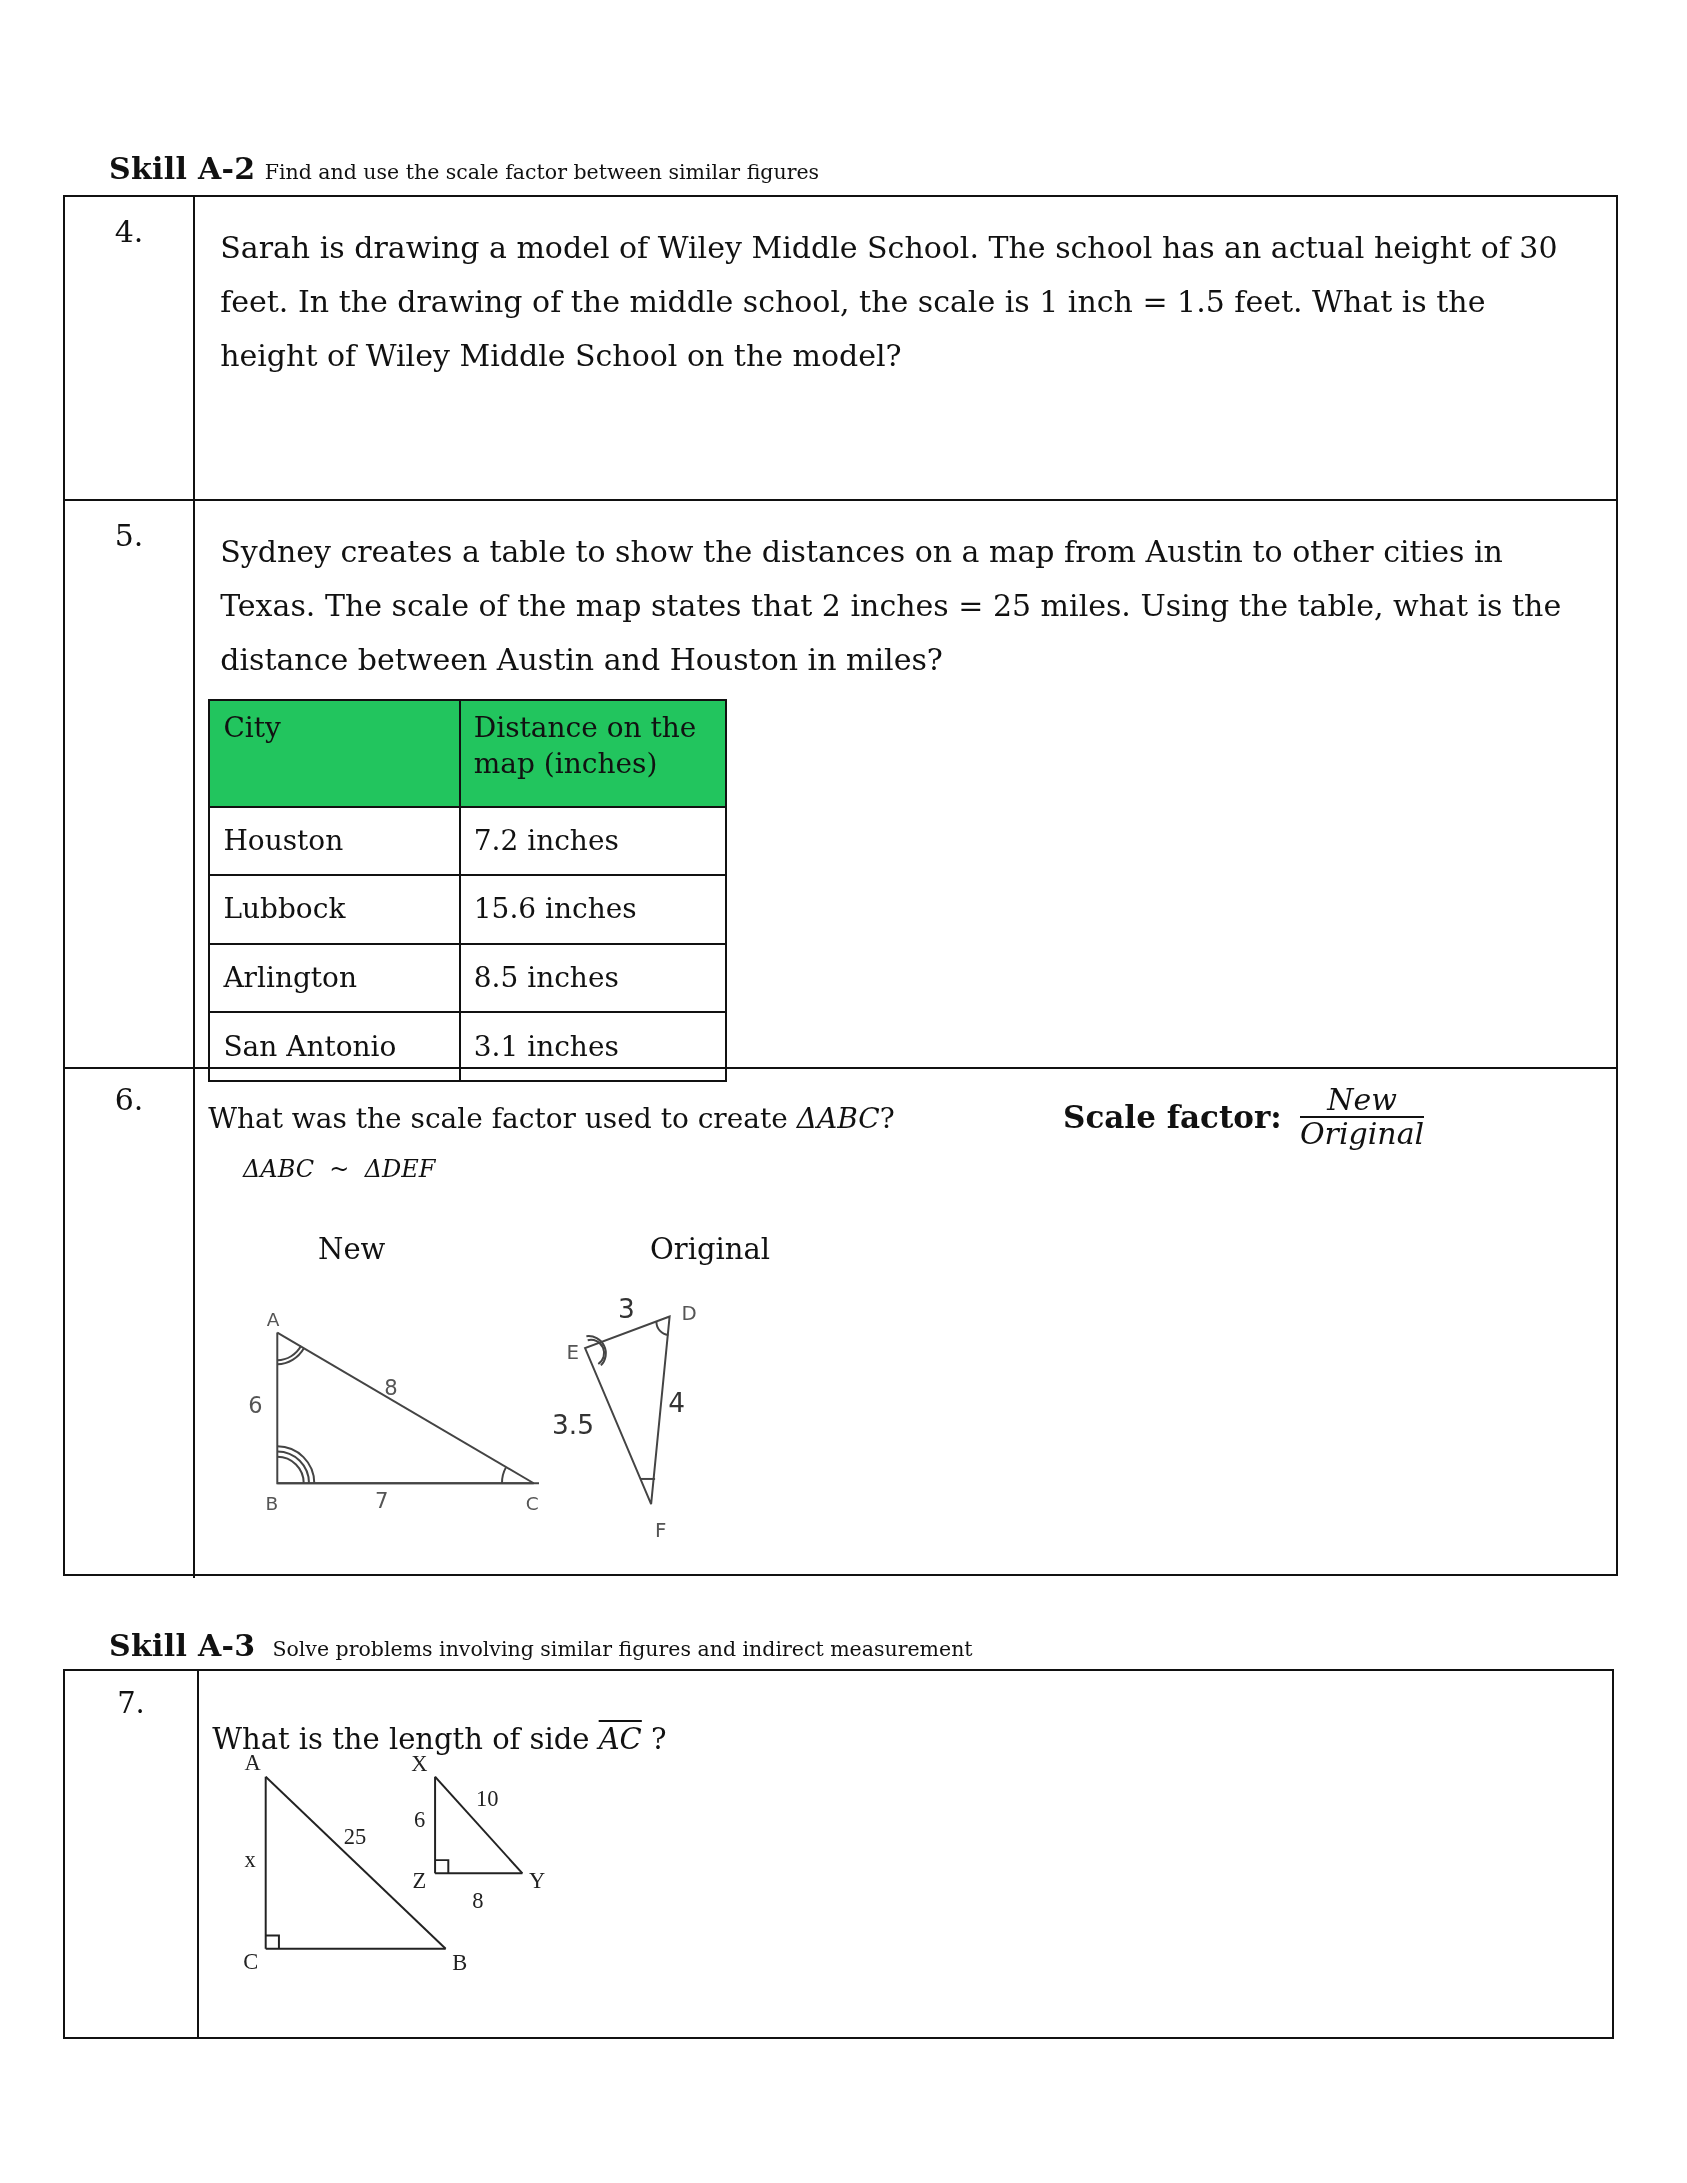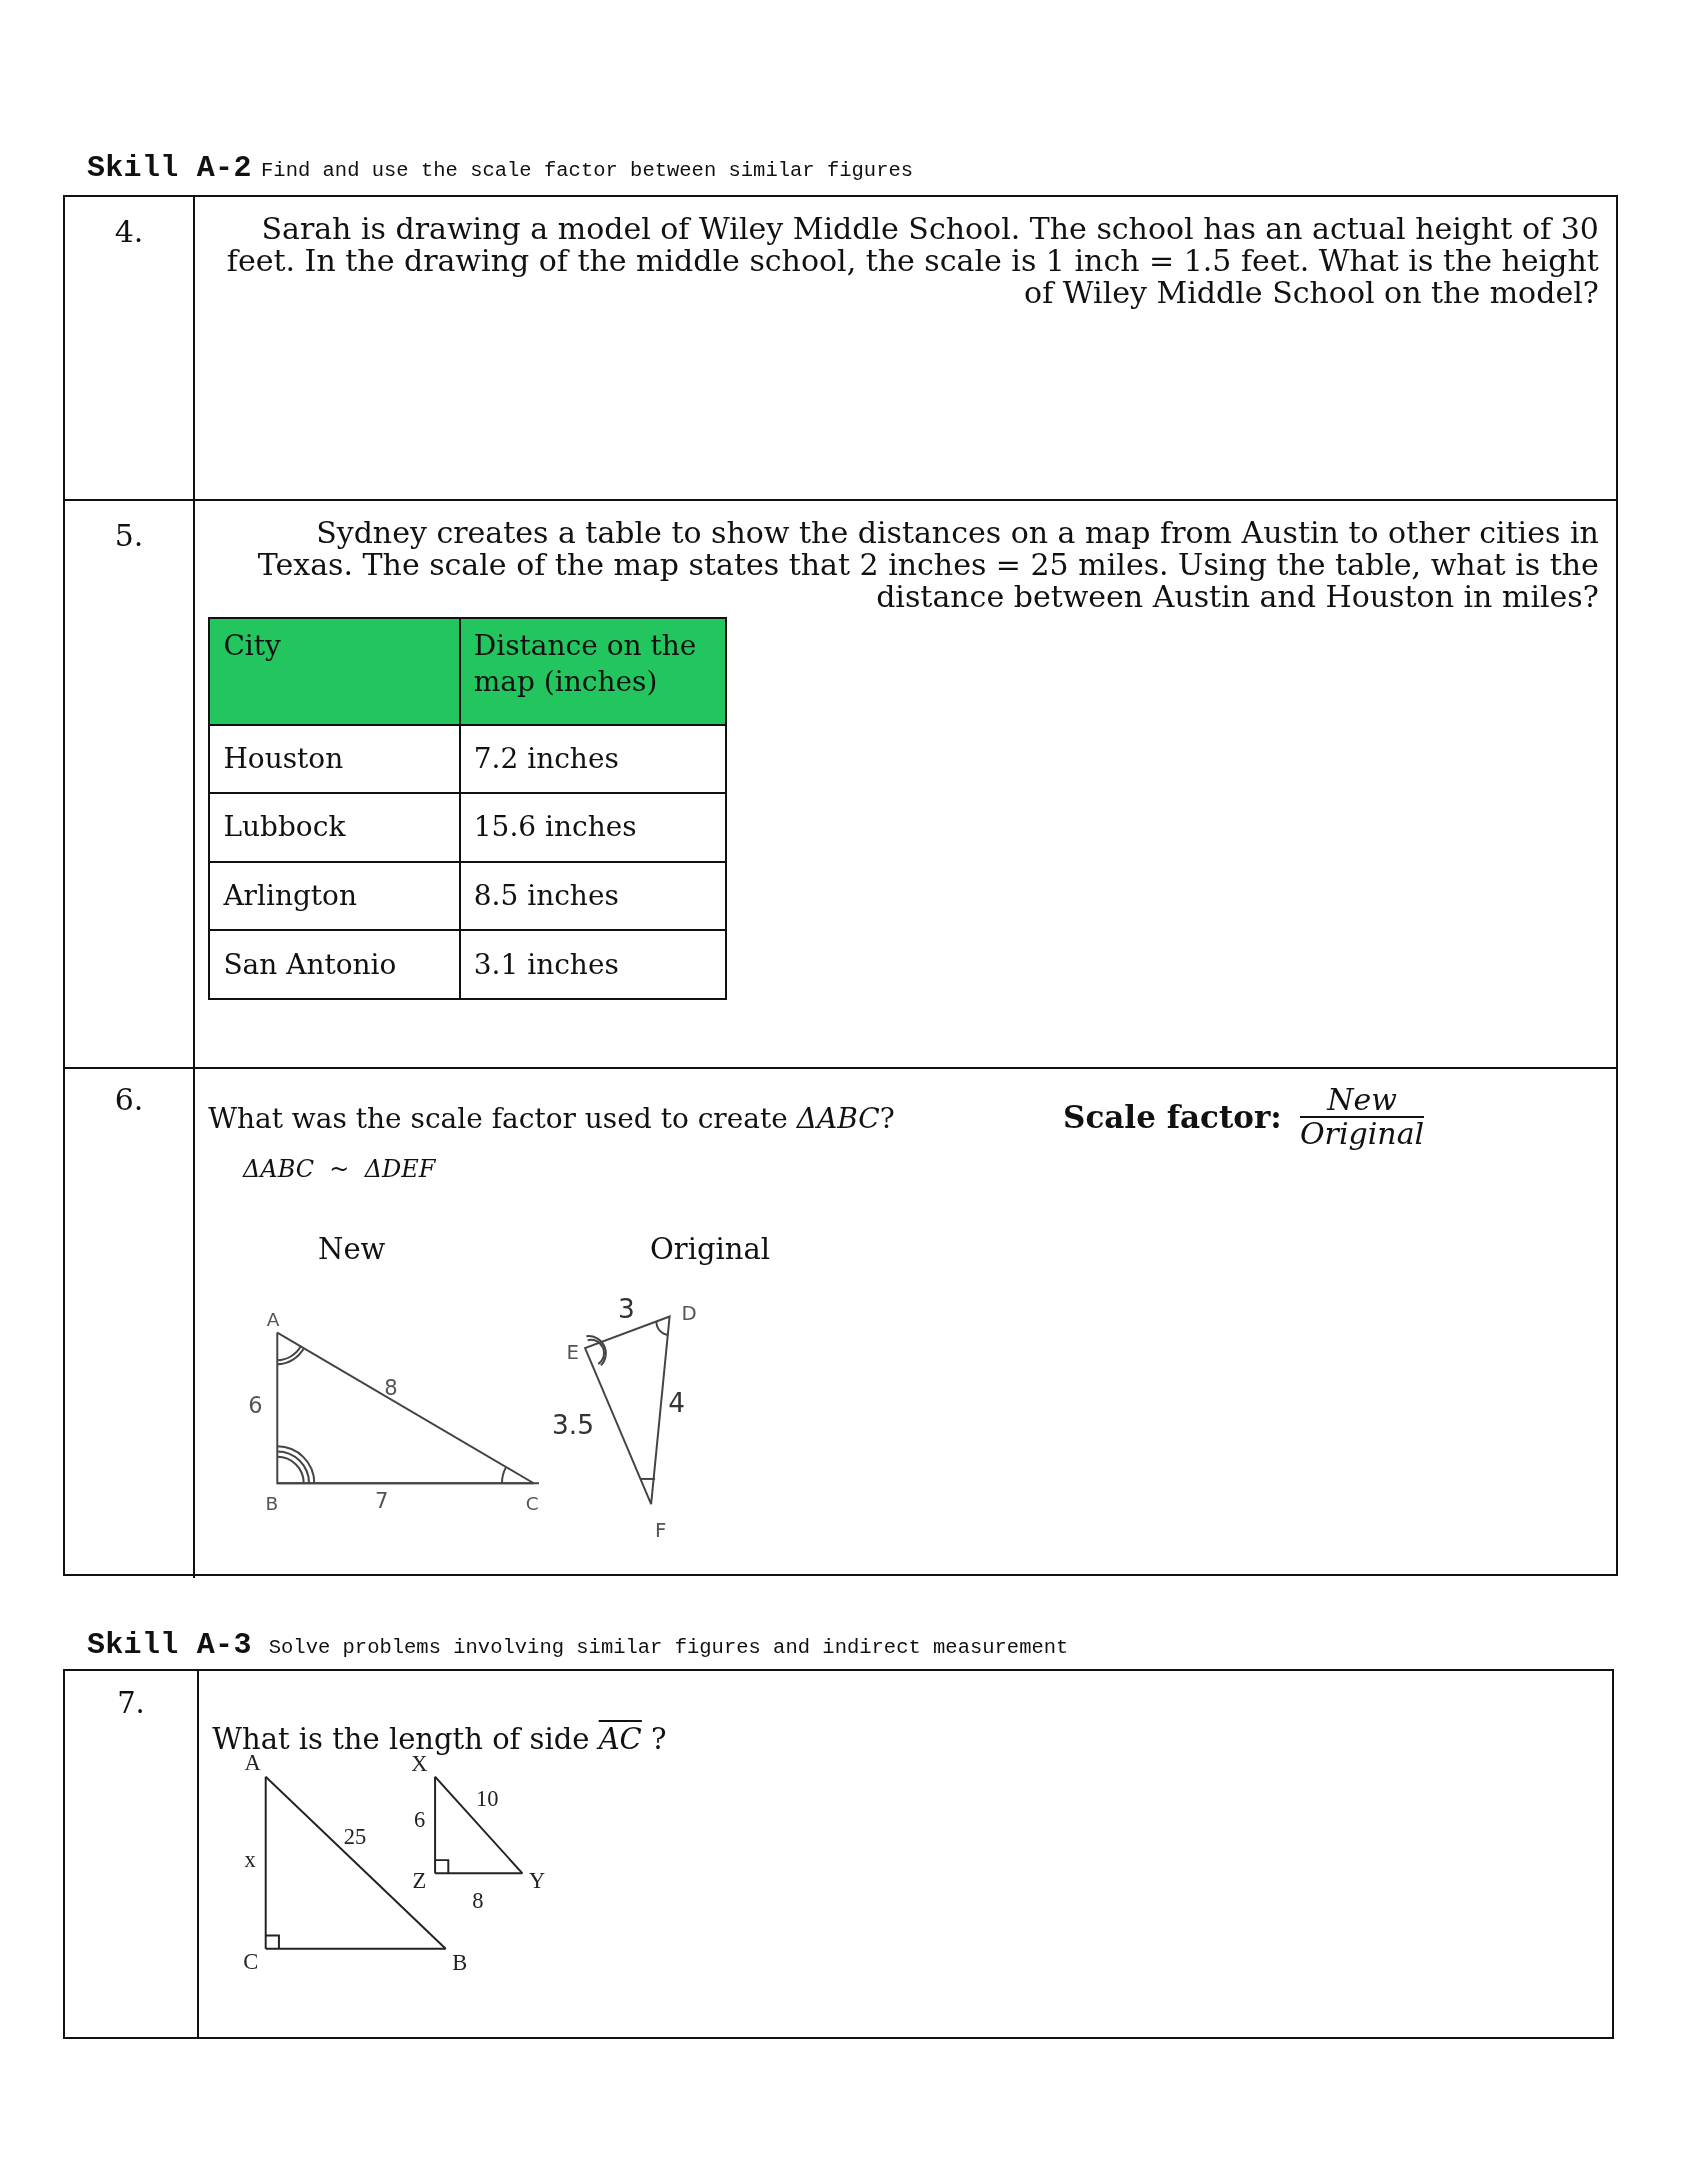--- a/index.html
+++ b/index.html
@@ -1,28 +1,28 @@
 <!DOCTYPE html>
 <html style="font-size:10.6px"><head>
 <meta charset="utf-8">
 <style>
   html, body { margin:0; padding:0; background:#ffffff; }
   body { width:1687px; height:2183px; position:relative; overflow:hidden;
          font-family:"DejaVu Serif", "Liberation Serif", serif; color:#111; }
-  .skill-heading { position:absolute; left:87px; white-space:nowrap;font-family:Liberation Mono, monospace; }
+  .skill-heading { position:absolute; left:109px; white-space:nowrap; }
   .skill-heading .skill-code { font-weight:bold; font-size:30px; letter-spacing:0.3px; }
   .skill-heading .skill-desc { font-size:20.5px; margin-left:9.3px; }
 
   .qtable { position:absolute; border:2px solid #111; box-sizing:border-box; }
   .qrow { position:absolute; left:0; right:0; box-sizing:border-box; }
   .qrow + .qrow { border-top:2px solid #111; }
   .qnum { position:absolute; left:0; top:0; bottom:0; border-right:2px solid #111; box-sizing:border-box;
           font-size:30px; text-align:center; padding-top:17px; }
   .qbody { position:absolute; top:0; bottom:0; right:0; padding:12px 13.2px 0 13.2px; box-sizing:border-box; }
-  .qtext { font-size:30px; line-height:32px; margin:4px;text-align:right; }
+  .qtext { font-size:30px; line-height:54px; margin:12px; }
 
   table.city { border-collapse:collapse; margin-top:4px; font-size:28px; }
   table.city td { border:2px solid #111; padding:9.3px 13.2px; vertical-align:top; line-height:36px; }
   table.city tr.hdr td { background:#22c55e; height:86px; }
   table.city tr.row td { height:48px; vertical-align:middle; }
   table.city td.c1 { width:222px; }
   table.city td.c2 { width:238px; }
 
   .ital { font-style:italic; }
   .sf { position:absolute; font-weight:bold; font-size:31px; }

